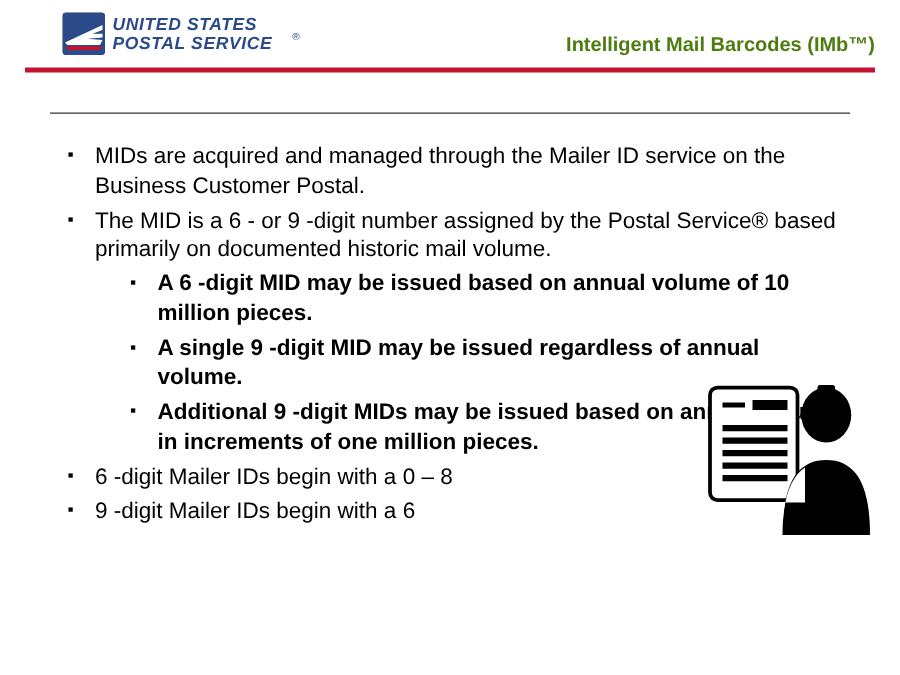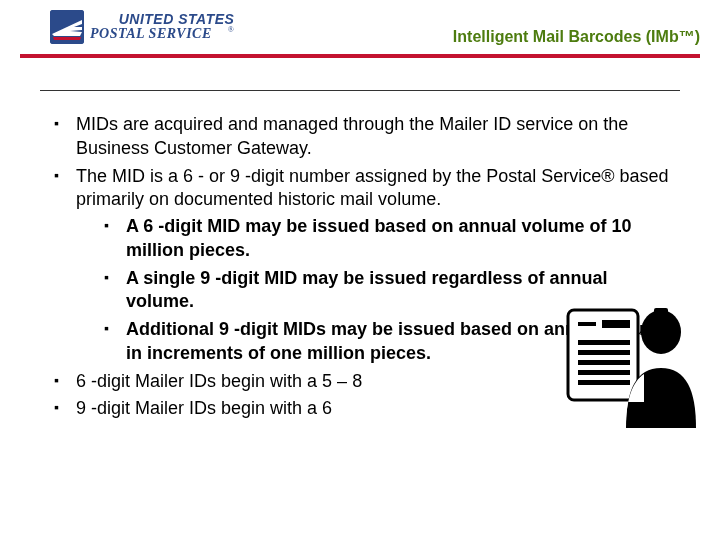--- a/index.html
+++ b/index.html
@@ -14,21 +14,20 @@
   }
   .slide {
     position: relative;
     width: 720px;
     height: 540px;
     box-sizing: border-box;
   }
   .header {
     position: relative;
     height: 60px;
-    text-align: right;
   }
   .eagle-badge {
     position: absolute;
     left: 50px;
     top: 10px;
     width: 34px;
     height: 34px;
     background: #2b4a8a;
     border-radius: 3px;
     overflow: hidden;
@@ -42,21 +41,20 @@
     font-weight: bold;
     font-style: italic;
     line-height: 1.05;
     font-size: 14px;
     letter-spacing: 0.5px;
   }
   .usps-text .line2 {
     display: flex;
     align-items: flex-start;
     gap: 16px;
-    font-family: Liberation Serif, serif;
   }
   .usps-text .reg {
     font-size: 8px;
     font-style: normal;
     font-weight: normal;
     position: relative;
     top: -1px;
   }
   .header-title {
     position: absolute;
@@ -158,38 +156,38 @@
     </div>
     <div class="header-title">Intelligent Mail Barcodes (IMb™)</div>
     <div class="divider"></div>
   </div>
 
   <div class="content">
     <div class="title-underline"></div>
 
     <ul class="top">
       <li>
-        <span>MIDs are acquired and managed through the Mailer ID service on the Business Customer Gateway.</span>
+        <span>MIDs are acquired and managed through the Mailer ID service on the Business Customer Postal.</span>
       </li>
       <li>
         <span>The MID is a 6 - or 9 -digit number assigned by the Postal Service® based primarily on documented historic mail volume.</span>
         <ul class="sub">
           <li>
             <span>A 6 -digit MID may be issued based on annual volume of 10 million pieces.</span>
           </li>
           <li>
             <span>A single 9 -digit MID may be issued regardless of annual volume.</span>
           </li>
           <li>
             <span>Additional 9 -digit MIDs may be issued based on annual volume in increments of one million pieces.</span>
           </li>
         </ul>
       </li>
       <li>
-        <span>6 -digit Mailer IDs begin with a 5 – 8</span>
+        <span>6 -digit Mailer IDs begin with a 0 – 8</span>
       </li>
       <li>
         <span>9 -digit Mailer IDs begin with a 6</span>
       </li>
     </ul>
   </div>
 
   <div class="clipart">
     <svg viewBox="0 0 130 140" width="130" height="140">
 

